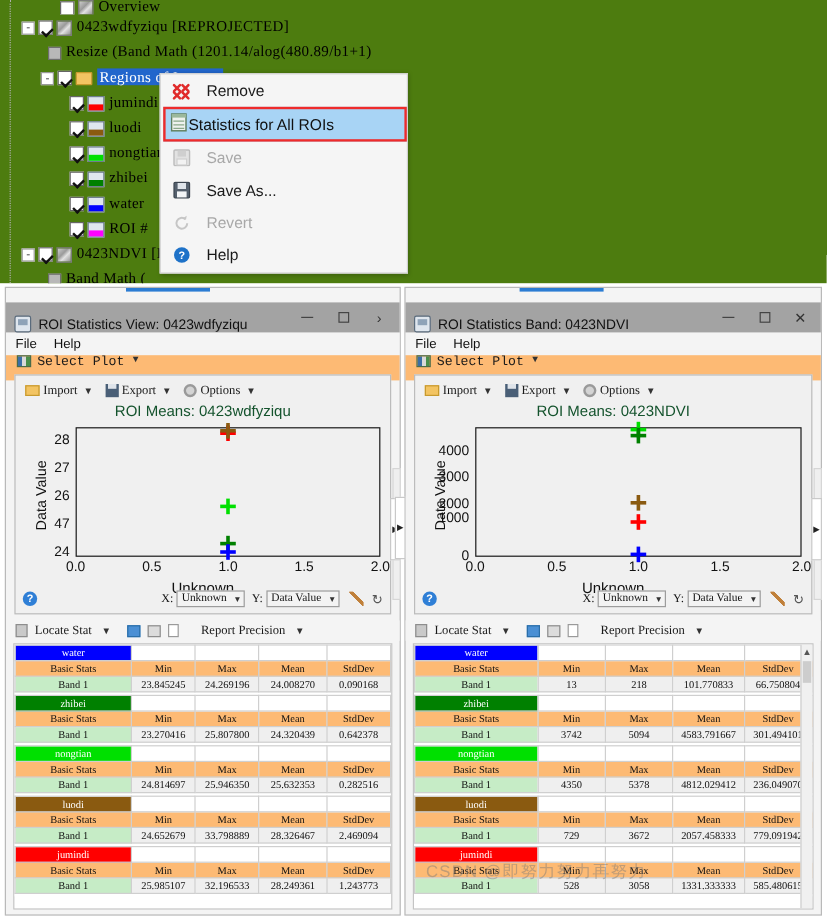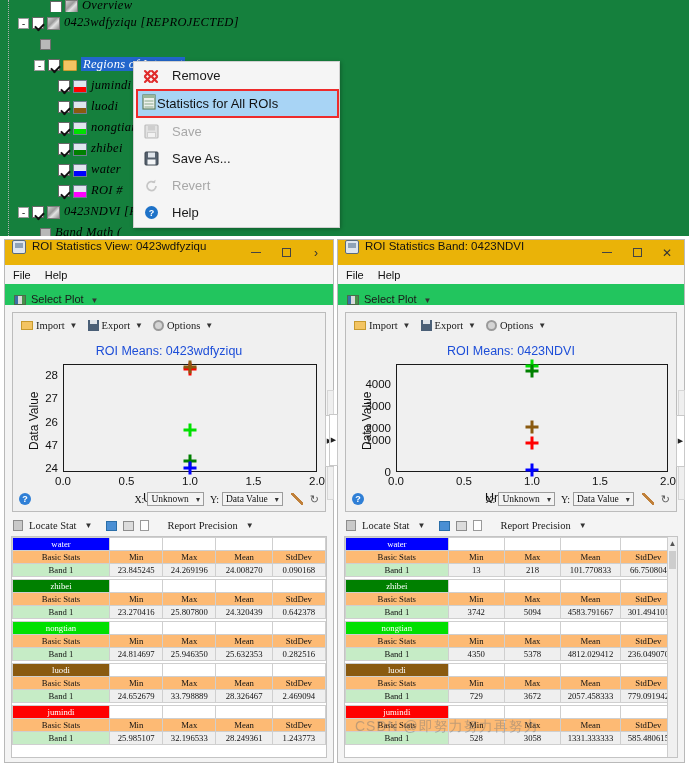--- a/index.html
+++ b/index.html
@@ -8,23 +8,22 @@
     width: 689px; height: 765px;
     background: #ffffff;
     font-family: "Liberation Sans", sans-serif;
     overflow: hidden;
   }
   #root { position: relative; width: 689px; height: 765px; background:#fff; }
 
   
   #tree-panel {
     position: absolute; left: 0; top: 0; width: 689px; height: 236px;
-    background: #15803d; overflow: hidden;
+    background: #4d7c0f; overflow: hidden;
     font-family: "Liberation Serif", serif;
-    font-style: italic;
   }
   .tree-row {
     position: relative; height: 21px; line-height: 21px;
     white-space: nowrap; font-size: 12.5px; color: #000;
     font-family: "Liberation Serif", serif;
   }
   .tree-row .lbl { letter-spacing: .3px; }
   .tree-row .lbl.sel {
     background: #2266cc; color: #fff; padding: 0 2px;
   }
@@ -98,22 +97,22 @@
   .win {
     position:absolute; background:#f4f4f4; border:1px solid #b9b9b9;
   }
   #win-left  { left:4px;   top:239px; width:330px; height:524px; }
   #win-right { left:337px; top:239px; width:348px; height:524px; }
 
   .win-tabstrip { position:absolute; left:0; top:0; height:5px; }
   .win-tabstrip i { position:absolute; top:0; height:3px; background:#2b7cd3; }
 
   .titlebar {
-    height:25px; background:#eab308; display:flex; align-items:flex-start;
-    padding-left:7px; position:relative;
+    height:25px; background:#a3a3a3; display:flex; align-items:flex-end;
+    padding-left:7px; position:relative;margin-top:12px;
   }
   .title-ico {
     width:14px; height:14px; margin-right:6px; flex:0 0 14px;
     background:#dfe6ee; border:1px solid #5a6b7c; border-radius:2px;
     position:relative;
   }
   .title-ico::after{
     content:""; position:absolute; left:2px; top:2px; right:2px; bottom:5px;
     background:#8fa3b8;
   }
@@ -130,23 +129,23 @@
   .max-glyph { width:9px; height:9px; border:1px solid #444; }
 
   .menubar {
     height:19px; background:#f4f4f4; display:flex; align-items:center;
     padding-left:8px; gap:14px; font-size:11px; color:#111;
     font-family:"Liberation Sans",sans-serif;
   }
   .menubar span { cursor:default; }
 
   .subtoolbar {
-    height:21px; background:#22c55e; display:flex; align-items:flex-end;
+    height:21px; background:#fdba74; display:flex; align-items:flex-start;
     padding-left:9px; gap:5px;
-    font-family:Liberation Sans, sans-serif; font-size:11px; color:#1a1a1a;
+    font-family:Liberation Mono, monospace; font-size:11px; color:#1a1a1a;
   }
   .sp-ico {
     width:12px; height:10px; border:1px solid #4a6b4a;
     background: linear-gradient(90deg,#3c6ea5 0 34%,#d9d9d9 34% 67%,#4a8f4a 67% 100%);
     display:inline-block;
   }
   .caret { font-size:8px; color:#333; margin-left:2px; }
 
   .plotbox {
     position:absolute; left:7px; right:7px; background:#f0f0f0;
@@ -166,22 +165,22 @@
   }
   .ico-disk-sm::after{
     content:""; position:absolute; left:2px; top:0; right:2px; height:4px; background:#dfe4ea;
   }
   .ico-gear-sm {
     width:11px; height:11px; border-radius:50%; background:#d4d4d4;
     border:2px solid #9a9a9a; display:inline-block;
   }
 
   .chart-title {
-    text-align:center; font-size:12.5px; color:#1d4ed8;
-    font-family:"Liberation Sans",sans-serif; margin-top:10px;
+    text-align:center; font-size:12.5px; color:#14532d;
+    font-family:"Liberation Sans",sans-serif; margin-top:2px;
   }
   .chart-area { position:relative; }
   .axis-frame {
     position:absolute; border:1px solid #1a1a1a; background:#f0f0f0;
   }
   .ylabel {
     position:absolute; transform:rotate(-90deg); transform-origin:left top;
     font-size:12px; color:#111; font-family:"Liberation Sans",sans-serif;
     white-space:nowrap;
   }
@@ -280,21 +279,21 @@
 </head>
 <body>
 
 <div id="root">
 
   <div id="tree-panel">
     <div class="dotted-v" style="left:8px; top:0; height:236px;"></div>
     <div id="tree-rows">
         <div class="tree-row" style="height: 12px; line-height: 8px; overflow: hidden;"><span style="display:inline-block;width:50px"></span><span class="cbox"></span><span class="icon-raster"></span><span class="lbl">Overview</span></div>
         <div class="tree-row"><span style="display:inline-block;width:18px"></span><span class="expander">-</span><span class="cbox on"></span><span class="icon-raster"></span><span class="lbl">0423wdfyziqu [REPROJECTED]</span></div>
-        <div class="tree-row"><span style="display:inline-block;width:40px"></span><span class="icon-band"></span></div>
+        <div class="tree-row"><span style="display:inline-block;width:40px"></span><span class="icon-band"></span><span class="lbl">Resize (Band Math (1201.14/alog(480.89/b1+1)</span></div>
         <div class="tree-row"><span style="display:inline-block;width:34px"></span><span class="expander">-</span><span class="cbox on"></span><span class="icon-folder"></span><span class="lbl sel">Regions of Interest</span></div>
         <div class="tree-row"><span style="display:inline-block;width:58px"></span><span class="cbox on"></span><span class="icon-roi"><i style="background:#ff0000"></i></span><span class="lbl">jumindi</span></div>
         <div class="tree-row"><span style="display:inline-block;width:58px"></span><span class="cbox on"></span><span class="icon-roi"><i style="background:#8a5a10"></i></span><span class="lbl">luodi</span></div>
         <div class="tree-row"><span style="display:inline-block;width:58px"></span><span class="cbox on"></span><span class="icon-roi"><i style="background:#00e000"></i></span><span class="lbl">nongtian</span></div>
         <div class="tree-row"><span style="display:inline-block;width:58px"></span><span class="cbox on"></span><span class="icon-roi"><i style="background:#008000"></i></span><span class="lbl">zhibei</span></div>
         <div class="tree-row"><span style="display:inline-block;width:58px"></span><span class="cbox on"></span><span class="icon-roi"><i style="background:#0000ff"></i></span><span class="lbl">water</span></div>
         <div class="tree-row"><span style="display:inline-block;width:58px"></span><span class="cbox on"></span><span class="icon-roi"><i style="background:#ff00ff"></i></span><span class="lbl">ROI #</span></div>
         <div class="tree-row"><span style="display:inline-block;width:18px"></span><span class="expander">-</span><span class="cbox on"></span><span class="icon-raster"></span><span class="lbl">0423NDVI [R</span></div>
         <div class="tree-row"><span style="display:inline-block;width:40px"></span><span class="icon-band"></span><span class="lbl">Band Math (</span></div>
       </div>

